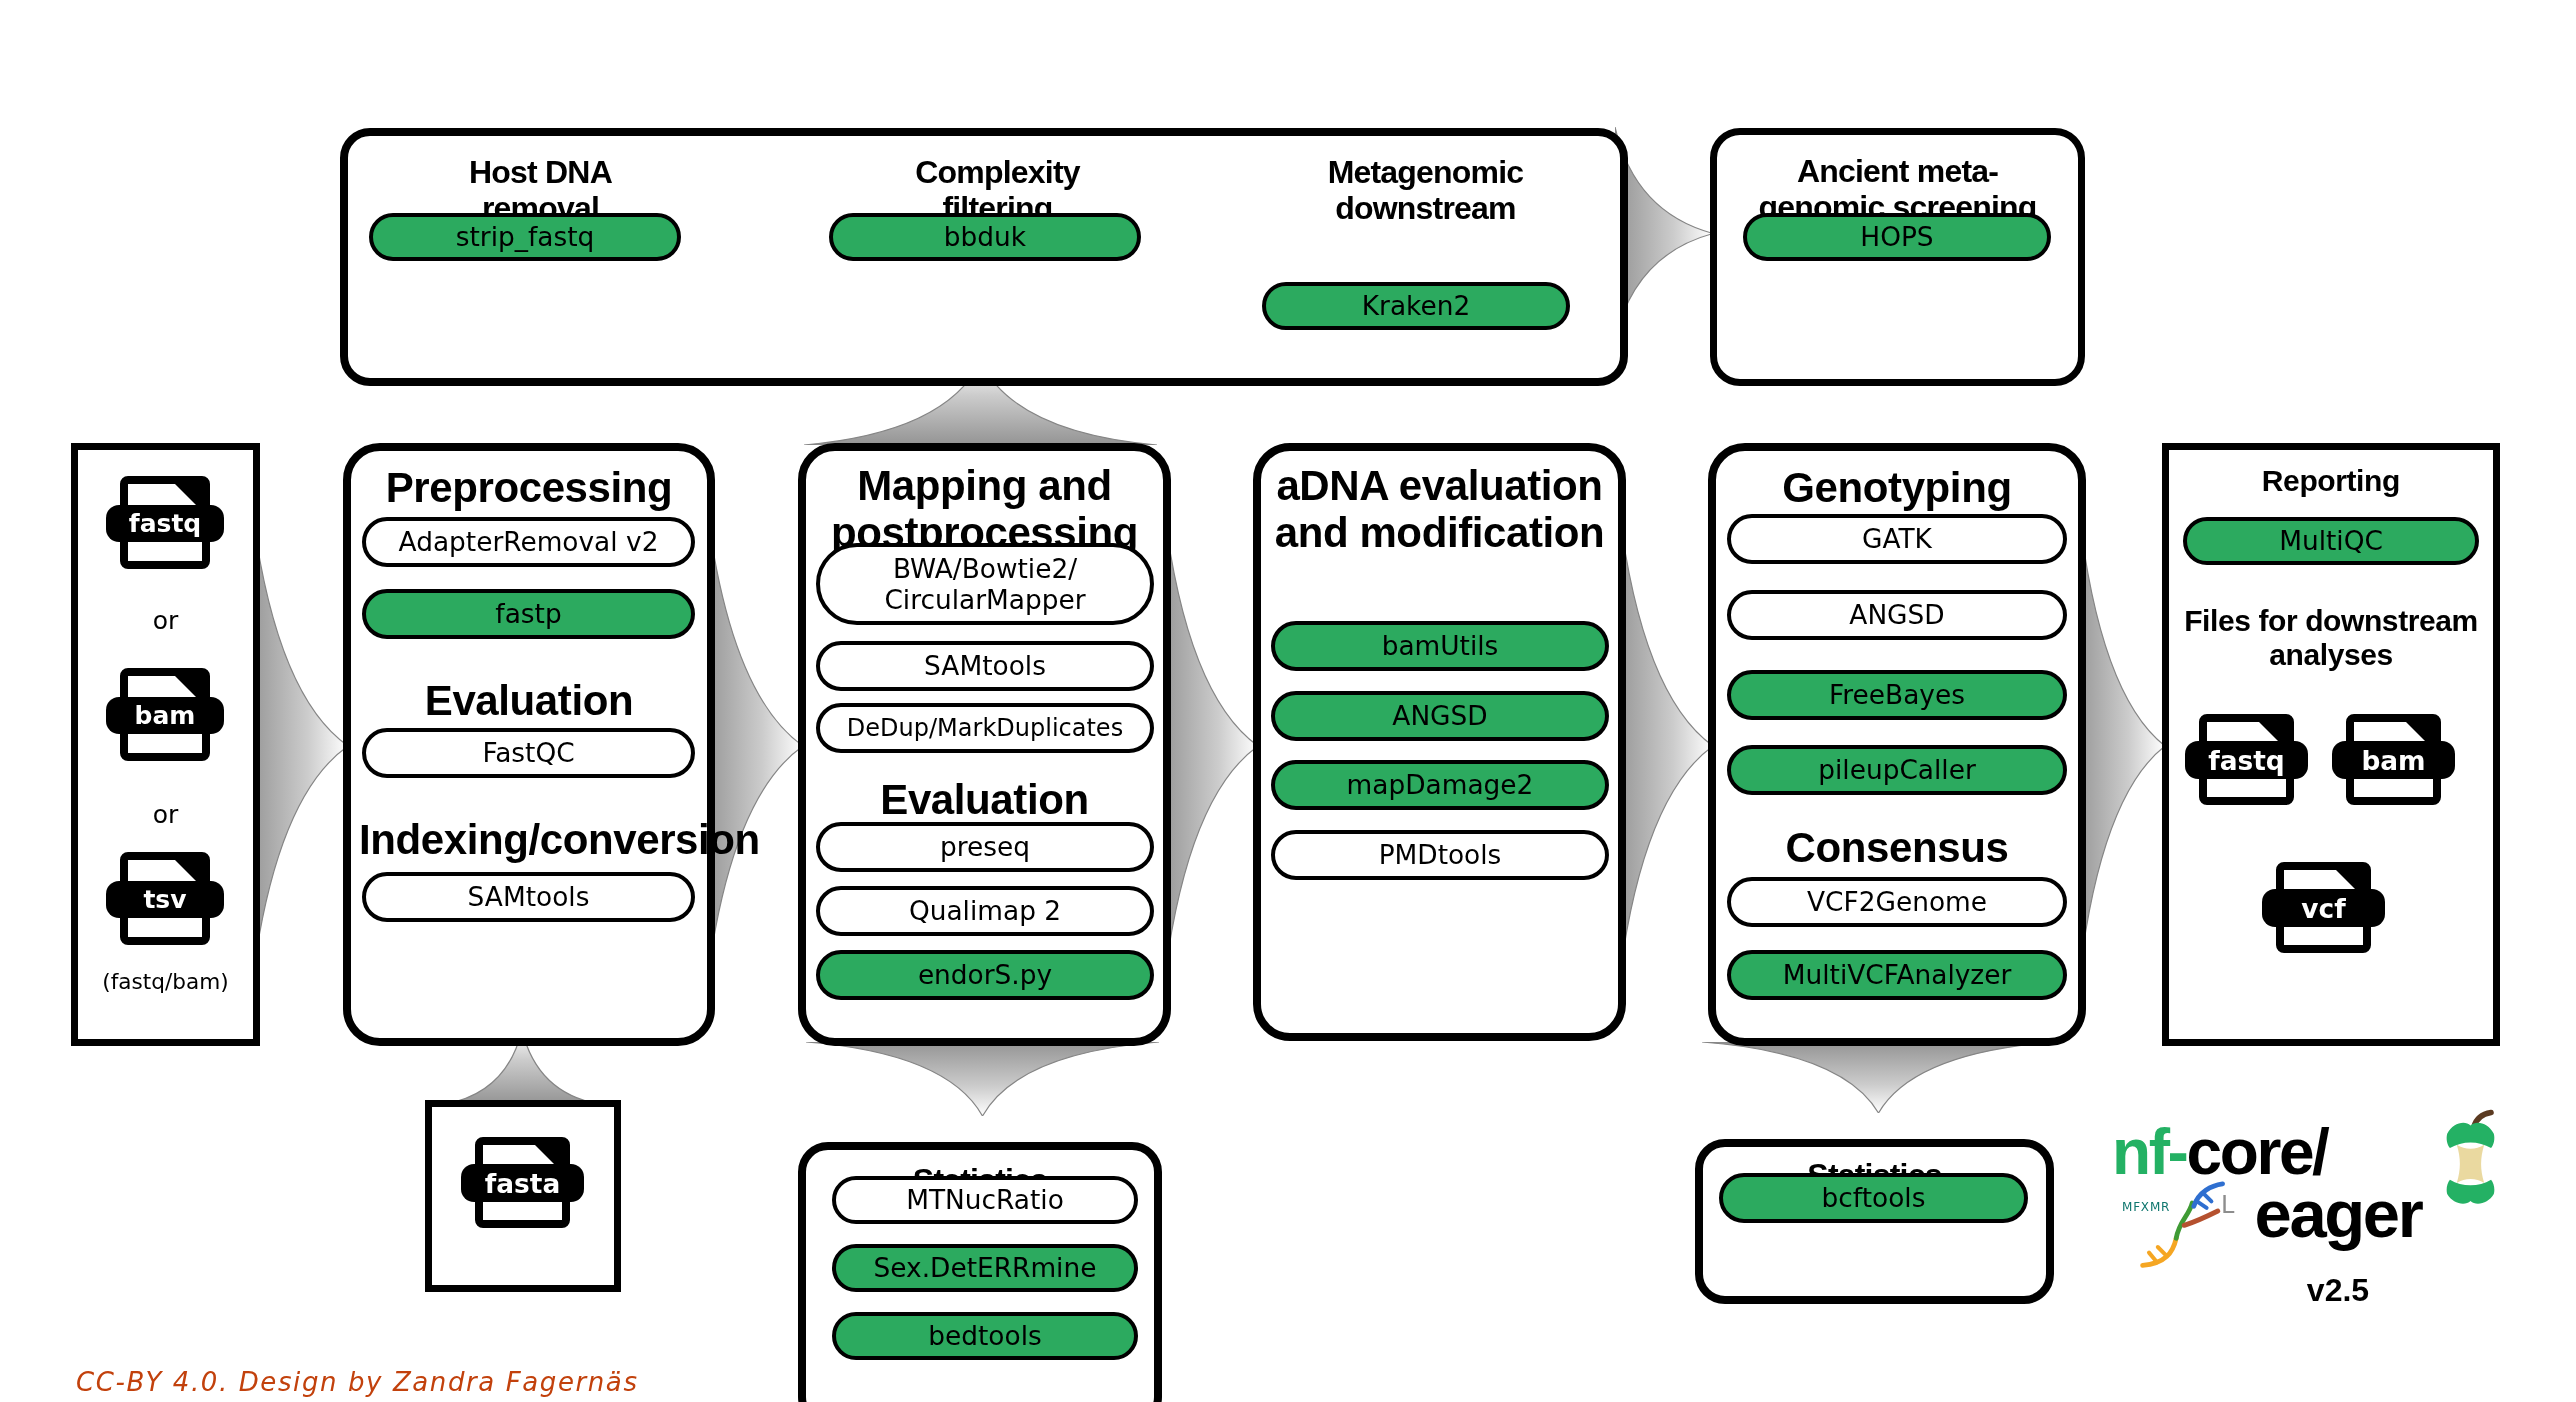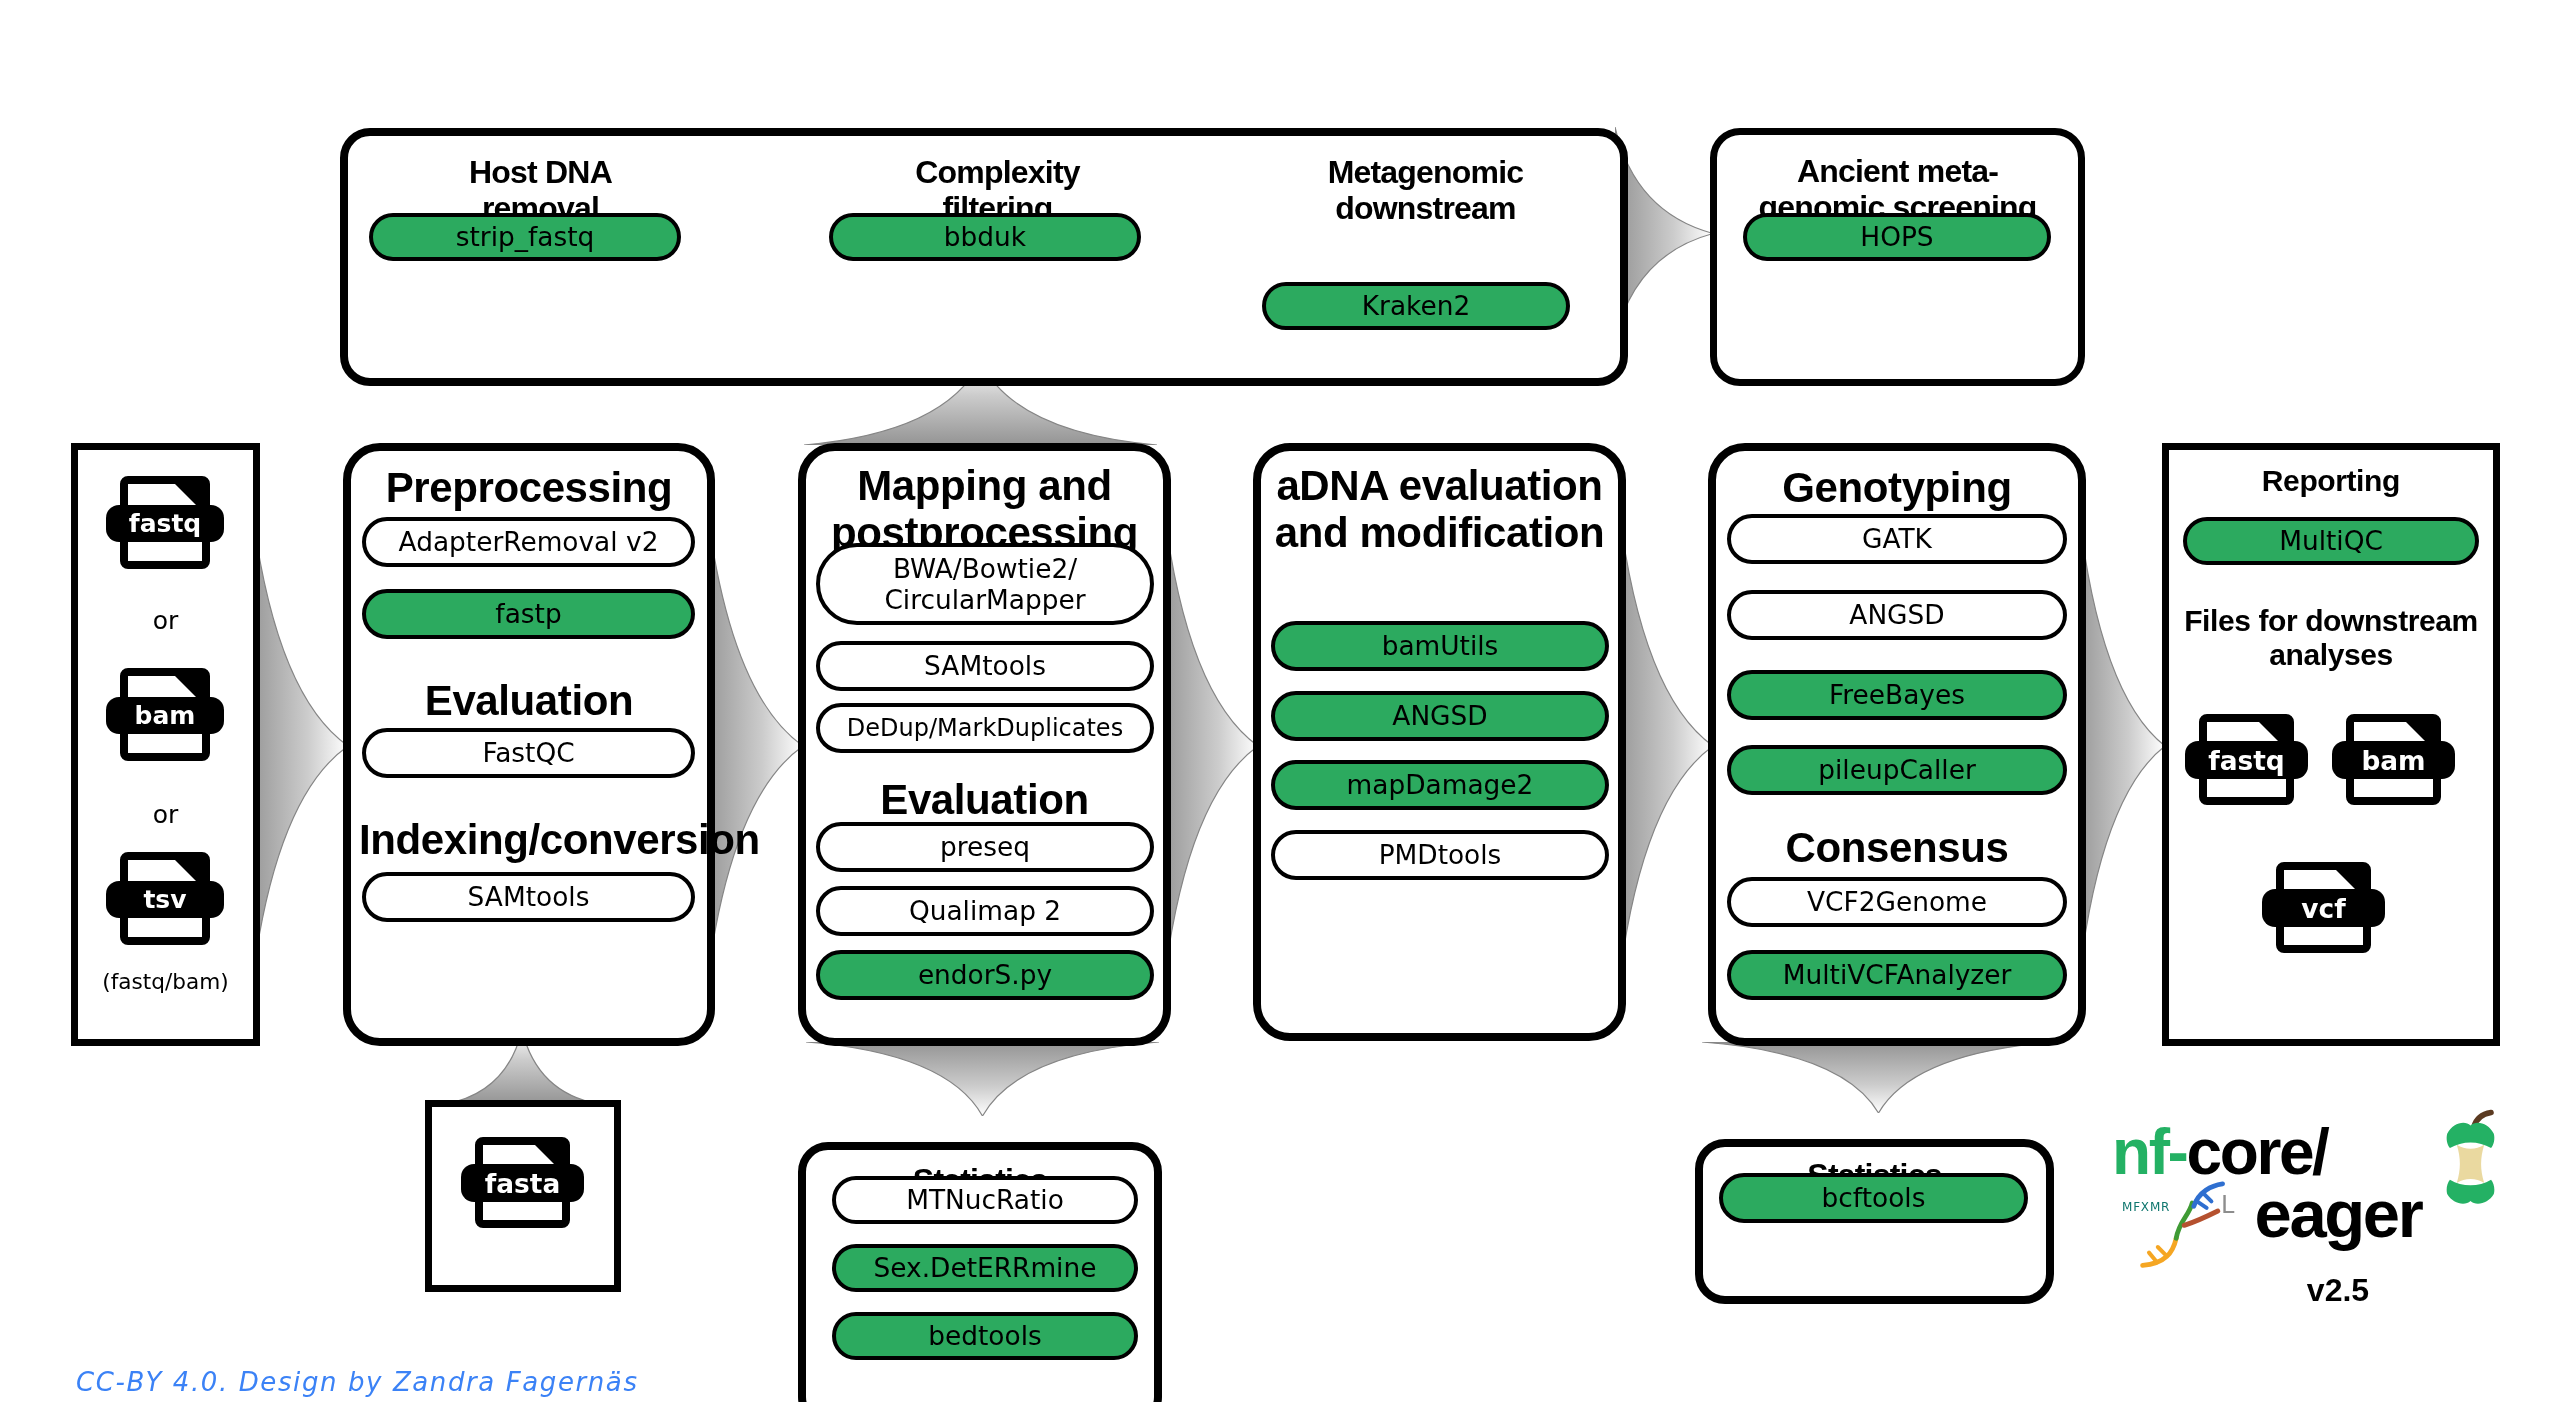--- a/index.html
+++ b/index.html
@@ -46,21 +46,21 @@
   .logo-line1 .g { color:var(--logo-green); }
   .logo-line2 { position:absolute; left:2234px; top:1175px; width:208px; text-align:center;
                 font-family:"Liberation Sans",sans-serif; font-weight:bold; font-size:67px; letter-spacing:-2.4px; }
   .logo-ver   { position:absolute; left:2234px; top:1272px; width:208px; text-align:center;
                 font-family:"Liberation Sans",sans-serif; font-weight:bold; font-size:32px; }
   .runes { position:absolute; left:2122px; top:1200px; font-size:12px; color:#0f766e;
            font-family:"DejaVu Sans",sans-serif; letter-spacing:0.8px; }
   .rune-r { position:absolute; left:2221px; top:1191px; font-size:24px; color:#8d8d8d; }
 
   .footer { position:absolute; left:76px; top:1367px; font-style:italic; font-size:26px;
-            color:#3b82f6; letter-spacing:1.6px; font-family:"DejaVu Sans",sans-serif; }
+            color:#c2410c; letter-spacing:1.6px; font-family:"DejaVu Sans",sans-serif; }
 </style>
 </head>
 <body>
 
 <div id="canvas">
 
   <svg width="0" height="0" style="position:absolute">
     <defs>
       <linearGradient id="gradH" x1="0" y1="0" x2="1" y2="0">
         <stop offset="0" stop-color="#949494"></stop>

